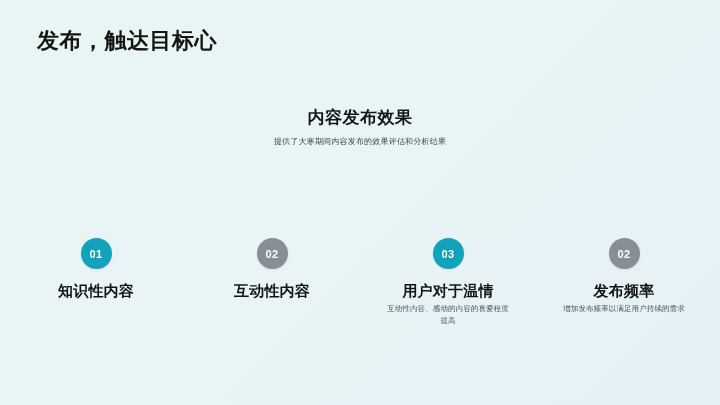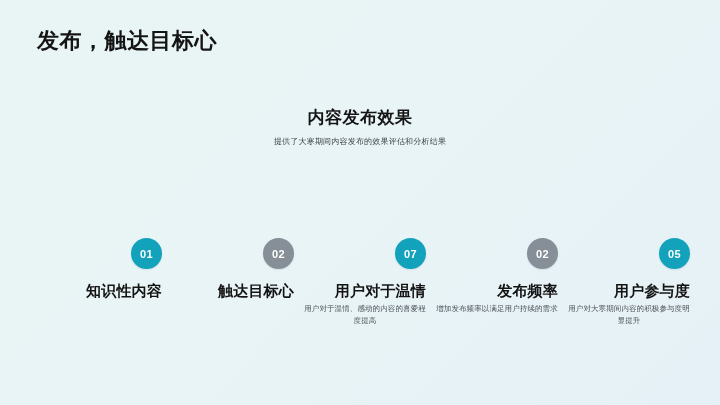--- a/index.html
+++ b/index.html
@@ -61,21 +61,21 @@
     top: 238px;
     width: 660px;
     display: flex;
     align-items: flex-start;
     justify-content: space-between;
   }
   .item {
     width: 132px;
     display: flex;
     flex-direction: column;
-    align-items: flex-end;
+    align-items: center;
     text-align: center;
   }
   .item-badge {
     width: 31px;
     height: 31px;
     border-radius: 50%;
     display: flex;
     align-items: center;
     justify-content: center;
     font-size: 11px;
@@ -119,35 +119,30 @@
 
   <div id="items-row">
 
     <div class="item">
       <div class="item-badge badge-teal">01</div>
       <div class="item-title">知识性内容</div>
     </div>
 
     <div class="item">
       <div class="item-badge badge-gray">02</div>
-      <div class="item-title">触达目标心</div>
+      <div class="item-title">互动性内容</div>
     </div>
 
     <div class="item">
-      <div class="item-badge badge-teal">07</div>
+      <div class="item-badge badge-teal">03</div>
       <div class="item-title">用户对于温情</div>
-      <div class="item-desc">用户对于温情、感动的内容的喜爱程度提高</div>
+      <div class="item-desc">互动性内容、感动的内容的喜爱程度提高</div>
     </div>
 
     <div class="item">
       <div class="item-badge badge-gray">02</div>
       <div class="item-title">发布频率</div>
       <div class="item-desc">增加发布频率以满足用户持续的需求</div>
     </div>
 
-    <div class="item">
-      <div class="item-badge badge-teal">05</div>
-      <div class="item-title">用户参与度</div>
-      <div class="item-desc">用户对大寒期间内容的积极参与度明显提升</div>
-    </div>
 
   </div>
 </div>
 
 </body></html>

